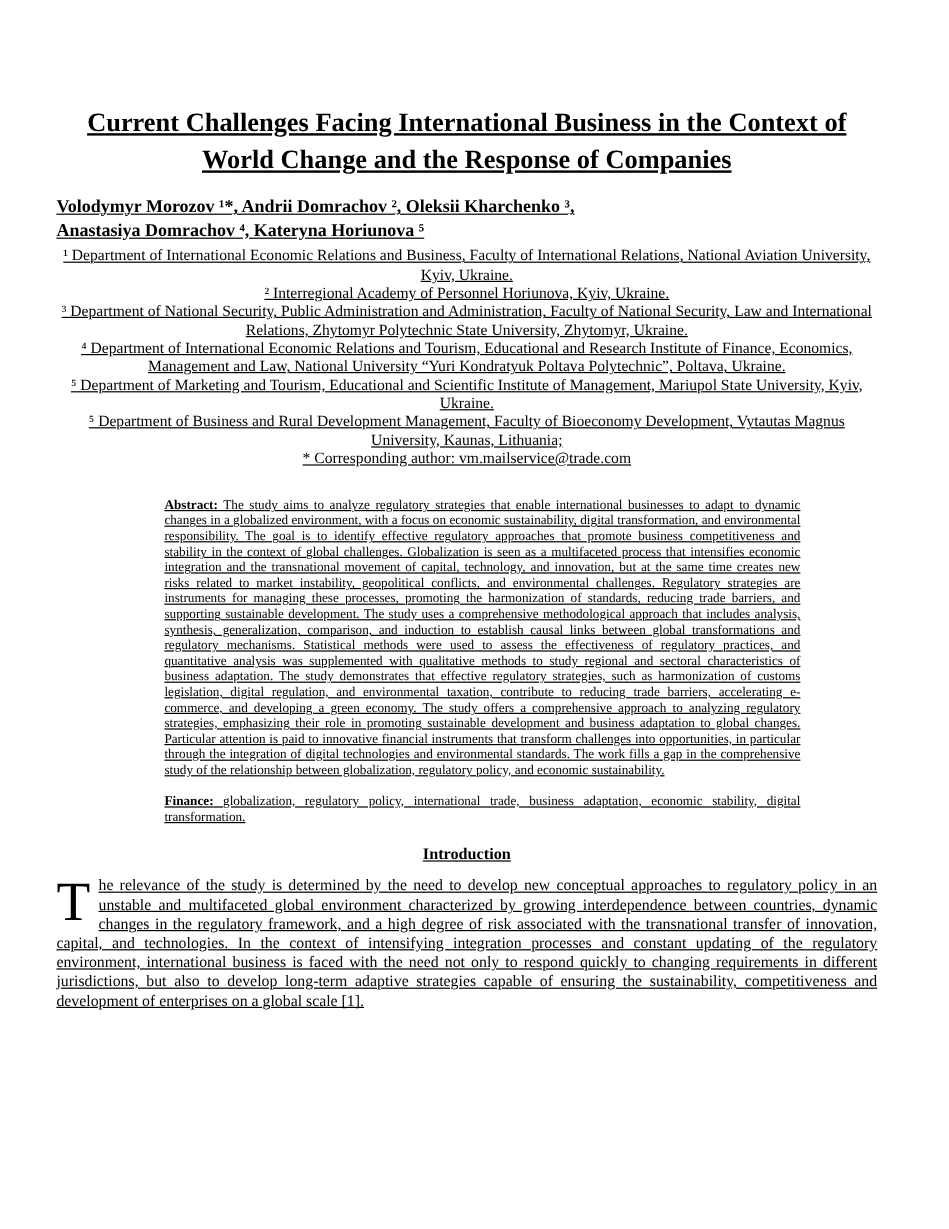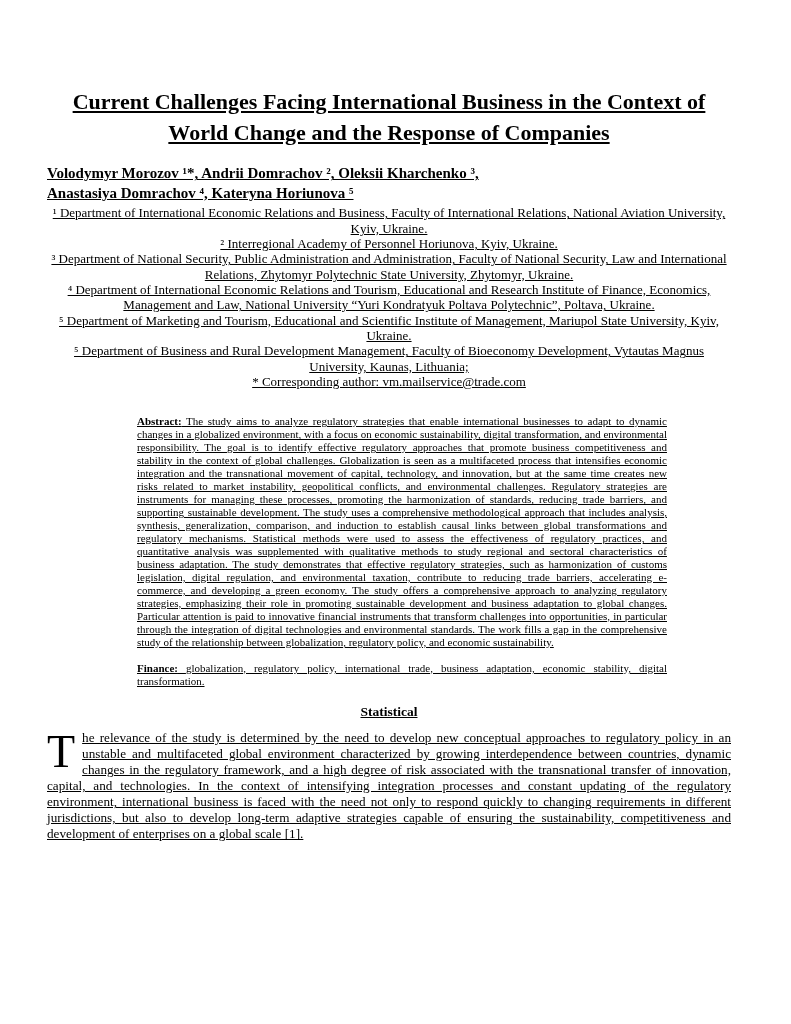--- a/index.html
+++ b/index.html
@@ -93,18 +93,18 @@
   <div class="abstract">
     <span class="bold-label">Abstract:</span>
     <span>The study aims to analyze regulatory strategies that enable international businesses to adapt to dynamic changes in a globalized environment, with a focus on economic sustainability, digital transformation, and environmental responsibility. The goal is to identify effective regulatory approaches that promote business competitiveness and stability in the context of global challenges. Globalization is seen as a multifaceted process that intensifies economic integration and the transnational movement of capital, technology, and innovation, but at the same time creates new risks related to market instability, geopolitical conflicts, and environmental challenges. Regulatory strategies are instruments for managing these processes, promoting the harmonization of standards, reducing trade barriers, and supporting sustainable development. The study uses a comprehensive methodological approach that includes analysis, synthesis, generalization, comparison, and induction to establish causal links between global transformations and regulatory mechanisms. Statistical methods were used to assess the effectiveness of regulatory practices, and quantitative analysis was supplemented with qualitative methods to study regional and sectoral characteristics of business adaptation. The study demonstrates that effective regulatory strategies, such as harmonization of customs legislation, digital regulation, and environmental taxation, contribute to reducing trade barriers, accelerating e-commerce, and developing a green economy. The study offers a comprehensive approach to analyzing regulatory strategies, emphasizing their role in promoting sustainable development and business adaptation to global changes. Particular attention is paid to innovative financial instruments that transform challenges into opportunities, in particular through the integration of digital technologies and environmental standards. The work fills a gap in the comprehensive study of the relationship between globalization, regulatory policy, and economic sustainability.</span>
   </div>
 
   <div class="keywords">
     <span class="bold-label">Finance:</span>
     <span>globalization, regulatory policy, international trade, business adaptation, economic stability, digital transformation.</span>
   </div>
 
-  <div class="section-heading">Statistical</div>
+  <div class="section-heading">Introduction</div>
 
   <p class="body-paragraph"><span class="dropcap">T</span><span>he relevance of the study is determined by the need to develop new conceptual approaches to regulatory policy in an unstable and multifaceted global environment characterized by growing interdependence between countries, dynamic changes in the regulatory framework, and a high degree of risk associated with the transnational transfer of innovation, capital, and technologies. In the context of intensifying integration processes and constant updating of the regulatory environment, international business is faced with the need not only to respond quickly to changing requirements in different jurisdictions, but also to develop long-term adaptive strategies capable of ensuring the sustainability, competitiveness and development of enterprises on a global scale [1].</span></p>
 
 
 </div>
 
 </body></html>

